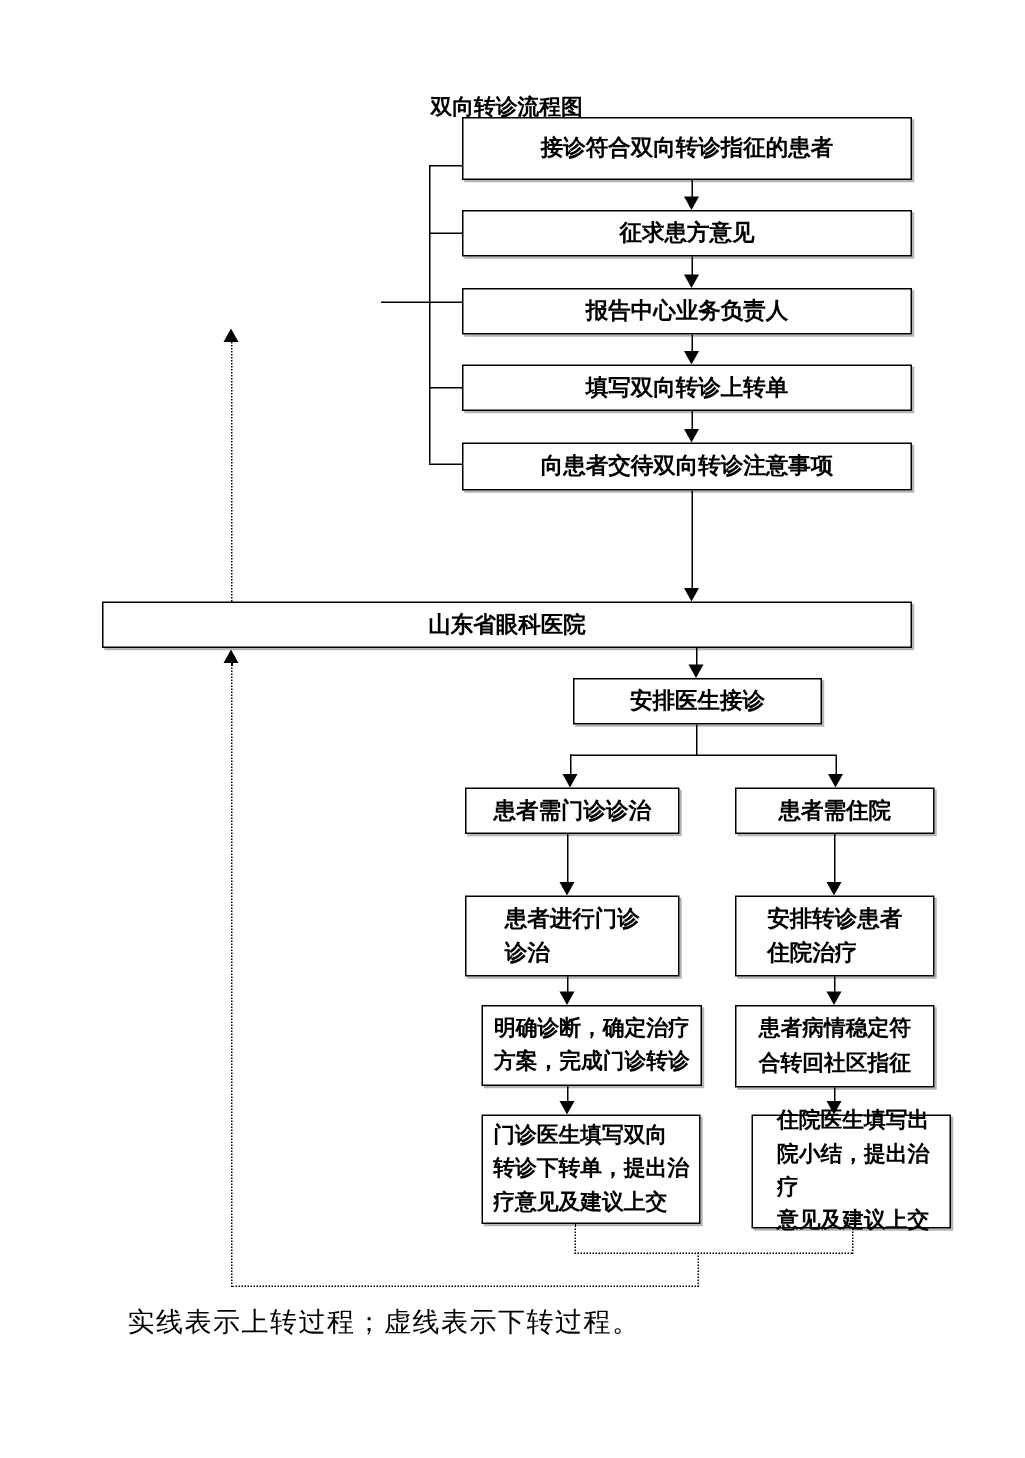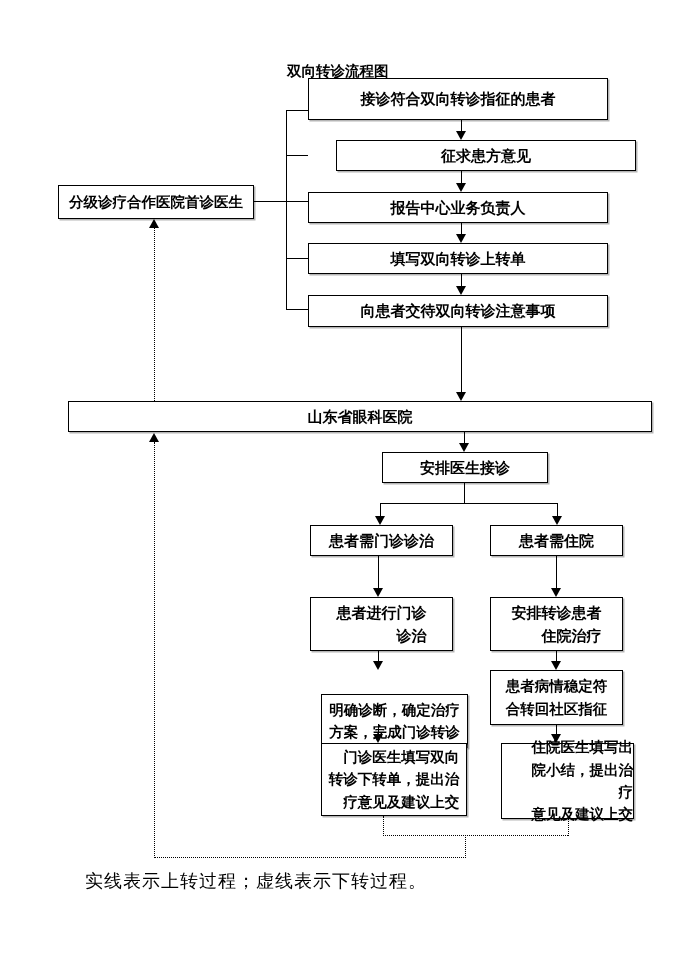--- a/index.html
+++ b/index.html
@@ -13,21 +13,21 @@
     overflow: hidden;
   }
   .node {
     position: absolute;
     box-sizing: border-box;
     border: 1.5px solid #000000;
     background: #ffffff;
     display: flex;
     align-items: center;
     justify-content: center;
-    text-align: right;
+    text-align: left;
     font-weight: 700;
     font-size: 15px;
     line-height: 1.55;
     white-space: pre-line;
     box-shadow: 1.5px 1.5px 0 rgba(120,120,120,0.55);
   }
   .hline { position: absolute; height: 0; border-top: 1.5px solid #000000; }
   .vline { position: absolute; width: 0; border-left: 1.5px solid #000000; }
   .hdot  { position: absolute; height: 0; border-top: 1.6px dotted #000000; }
   .vdot  { position: absolute; width: 0; border-left: 1.6px dotted #000000; }
@@ -59,24 +59,23 @@
     letter-spacing: 1px;
   }
 </style>
 </head>
 <body>
 
 <div id="canvas">
 
   <div id="title">双向转诊流程图</div>
 
-  <div class="node" style="left:58px; top:185px; width:196px; height:34px; font-size:14.5px;">分级诊疗合作医院首诊医生</div>
 
   <div class="node" style="left:308px; top:78px;  width:300px; height:42px;">接诊符合双向转诊指征的患者</div>
-  <div class="node" style="left:308px; top:140px; width:300px; height:31px;margin-left:28px;">征求患方意见</div>
+  <div class="node" style="left:308px; top:140px; width:300px; height:31px;">征求患方意见</div>
   <div class="node" style="left:308px; top:192px; width:300px; height:31px;">报告中心业务负责人</div>
   <div class="node" style="left:308px; top:295px; width:300px; height:32px;">向患者交待双向转诊注意事项</div>
   <div class="node" style="left:308px; top:243px; width:300px; height:31px;">填写双向转诊上转单</div>
 
   <div class="vline" style="left:286px; top:110px; height:199px;"></div>
   <div class="hline" style="left:286px; top:110px; width:22px;"></div>
   <div class="hline" style="left:286px; top:155px; width:22px;"></div>
   <div class="hline" style="left:254px; top:201px; width:54px;"></div>
   <div class="hline" style="left:286px; top:258px; width:22px;"></div>
   <div class="hline" style="left:286px; top:309px; width:22px;"></div>
@@ -89,21 +88,21 @@
 
   <div class="vline" style="left:461px; top:223px; height:12px;"></div>
   <div class="tri-down" style="left:456px; top:234px;"></div>
 
   <div class="vline" style="left:461px; top:274px; height:13px;"></div>
   <div class="tri-down" style="left:456px; top:286px;"></div>
 
   <div class="vline" style="left:461px; top:327px; height:66px;"></div>
   <div class="tri-down" style="left:456px; top:392px;"></div>
 
-  <div class="node" style="left:68px; top:401px; width:584px; height:31px;">山东省眼科医院</div>
+  <div class="node" style="left:68px; top:401px; width:540px; height:31px;">山东省眼科医院</div>
 
   <div class="vline" style="left:464px; top:432px; height:12px;"></div>
   <div class="tri-down" style="left:459px; top:443px;"></div>
 
   <div class="node" style="left:382px; top:452px; width:166px; height:31px;">安排医生接诊</div>
 
   <div class="vline" style="left:464px; top:483px; height:21px;"></div>
   <div class="hline" style="left:380px; top:503px; width:177px;"></div>
   <div class="vline" style="left:380px; top:503px; height:14px;"></div>
   <div class="tri-down" style="left:375px; top:516px;"></div>
@@ -112,21 +111,21 @@
 
   <div class="node" style="left:310px; top:525px; width:143px; height:31px;">患者需门诊诊治</div>
   <div class="vline" style="left:378px; top:556px; height:33px;"></div>
   <div class="tri-down" style="left:373px; top:588px;"></div>
 
   <div class="node" style="left:310px; top:597px; width:143px; height:54px;">患者进行门诊
 诊治</div>
   <div class="vline" style="left:378px; top:651px; height:11px;"></div>
   <div class="tri-down" style="left:373px; top:661px;"></div>
 
-  <div class="node" style="left:321px; top:670px; width:147px; height:54px; font-size:14.5px;margin-top:24px;">明确诊断，确定治疗
+  <div class="node" style="left:321px; top:670px; width:147px; height:54px; font-size:14.5px;">明确诊断，确定治疗
 方案，完成门诊转诊</div>
   <div class="vline" style="left:378px; top:724px; height:11px;"></div>
   <div class="tri-down" style="left:373px; top:734px;"></div>
 
   <div class="node" style="left:321px; top:743px; width:146px; height:73px; font-size:14.5px;">门诊医生填写双向
 转诊下转单，提出治
 疗意见及建议上交</div>
 
   <div class="node" style="left:490px; top:525px; width:133px; height:31px;">患者需住院</div>
   <div class="vline" style="left:556px; top:556px; height:33px;"></div>

